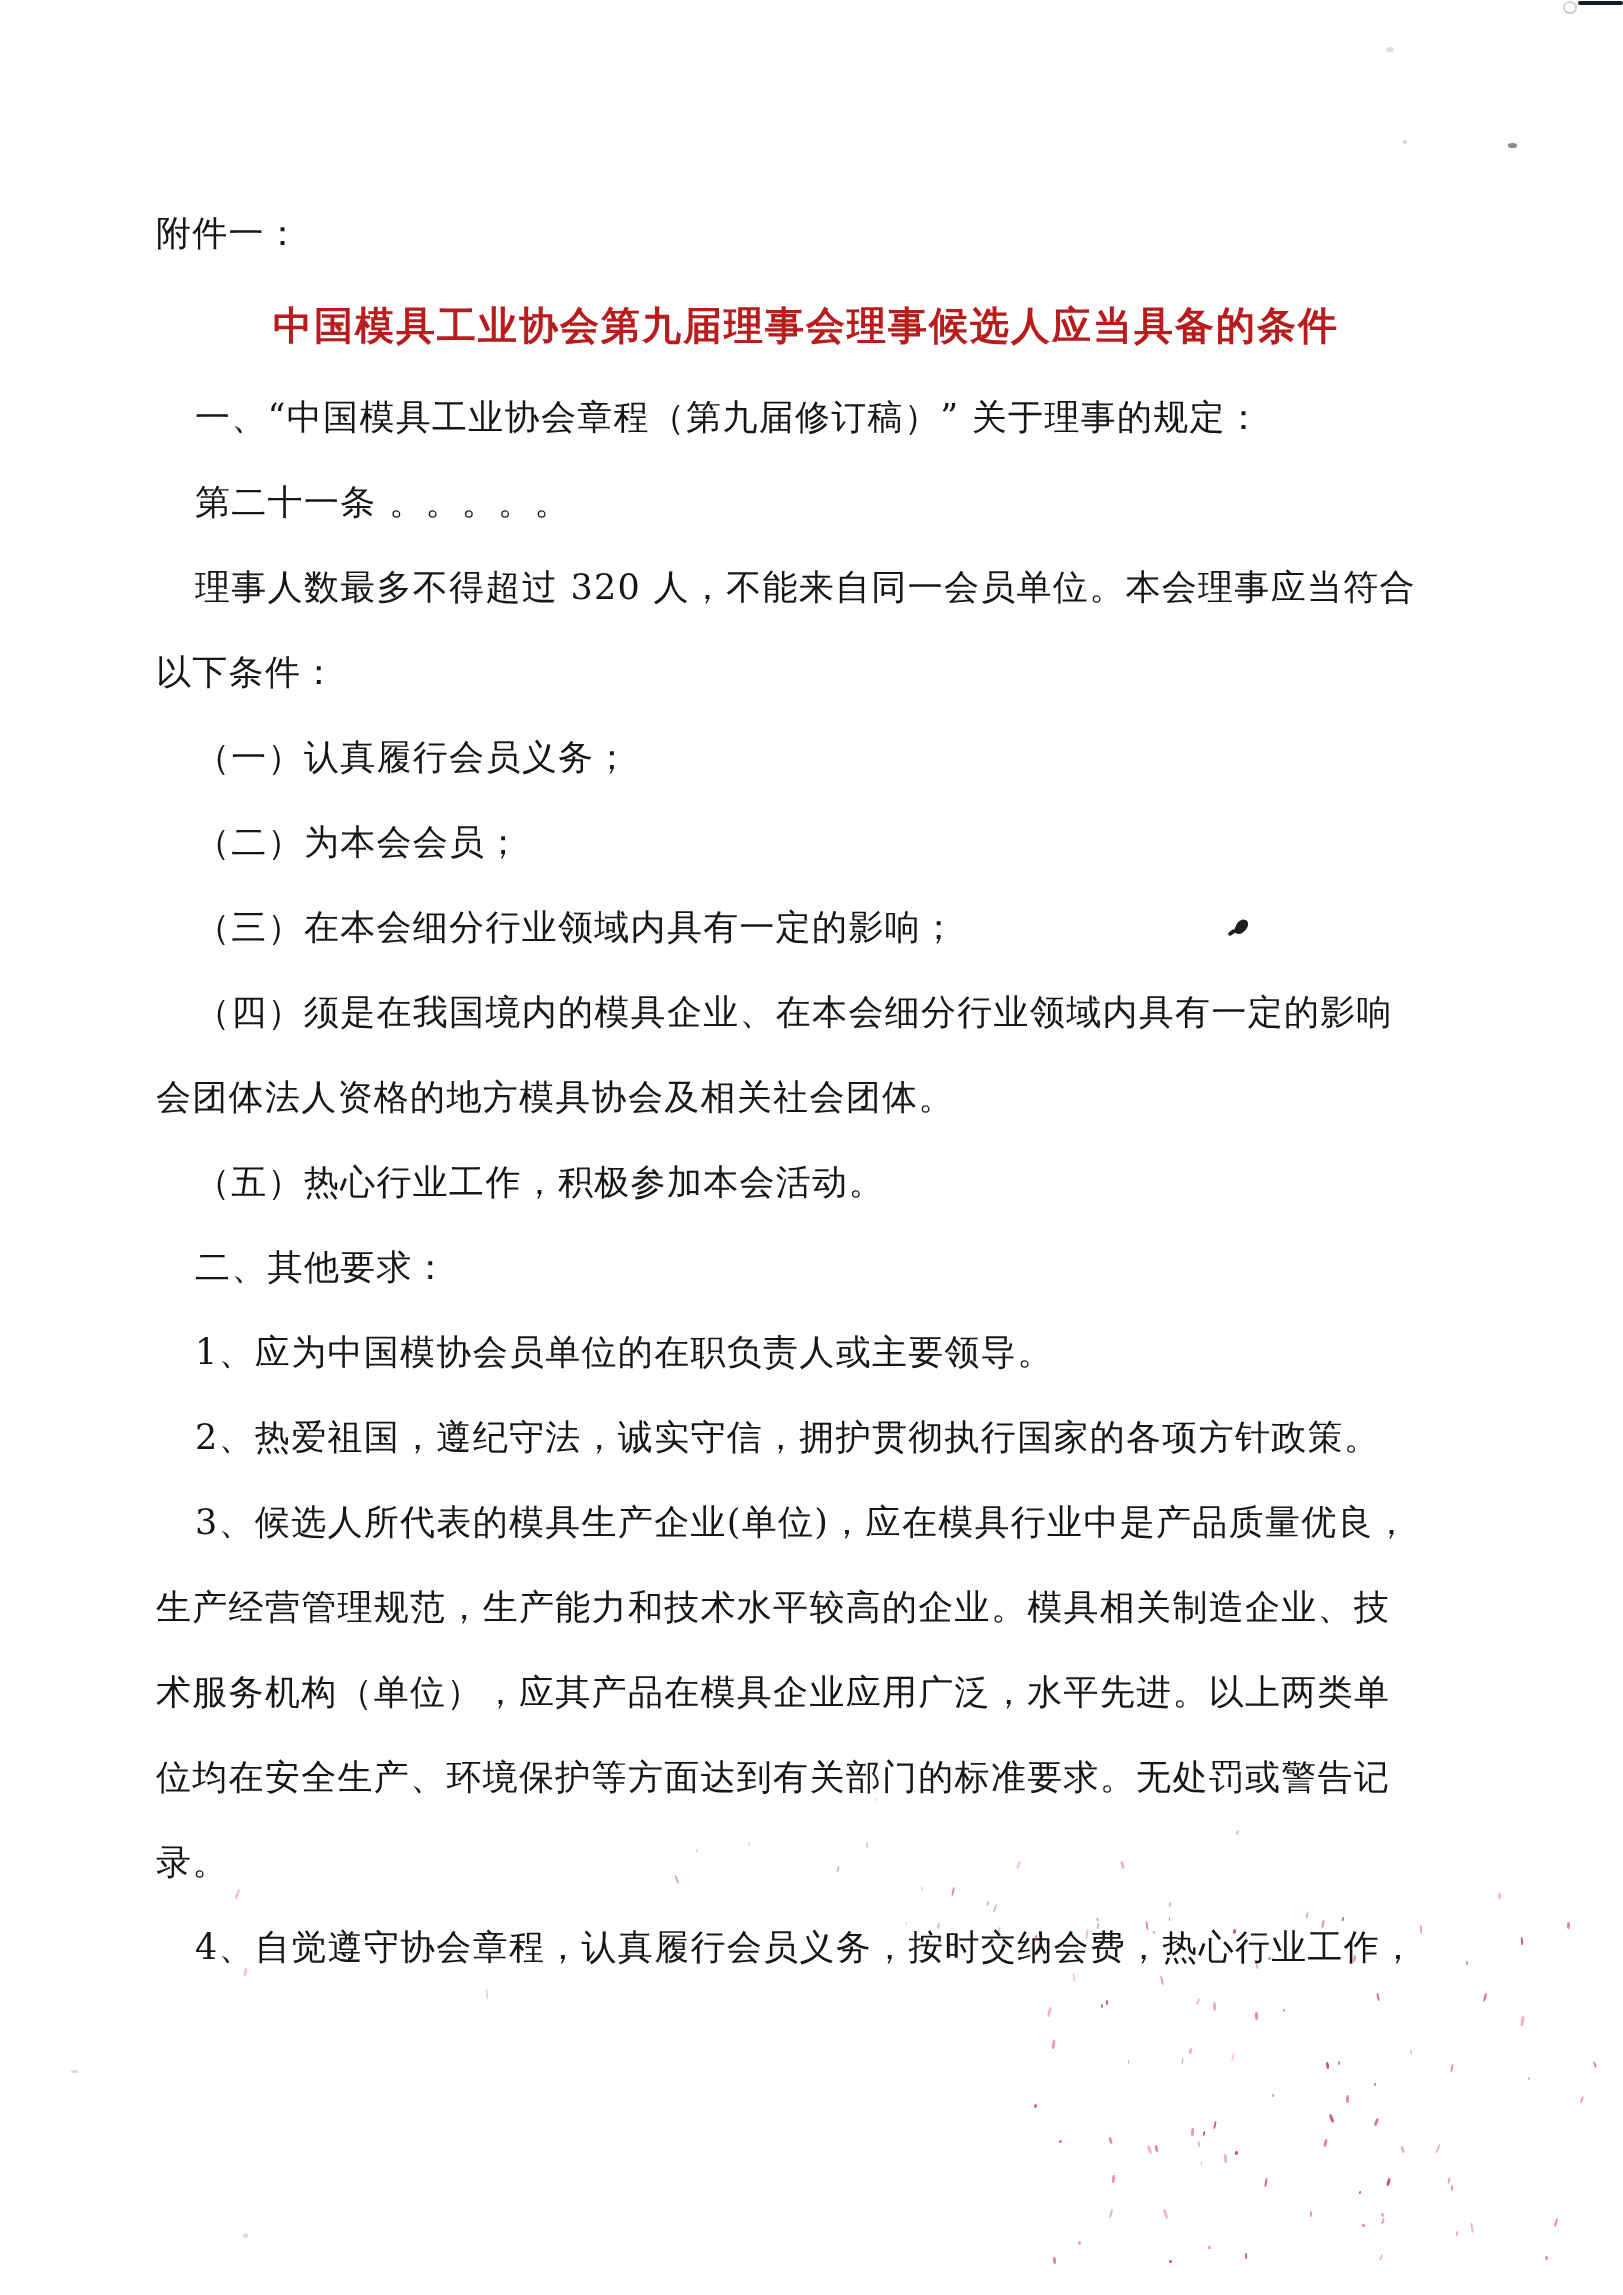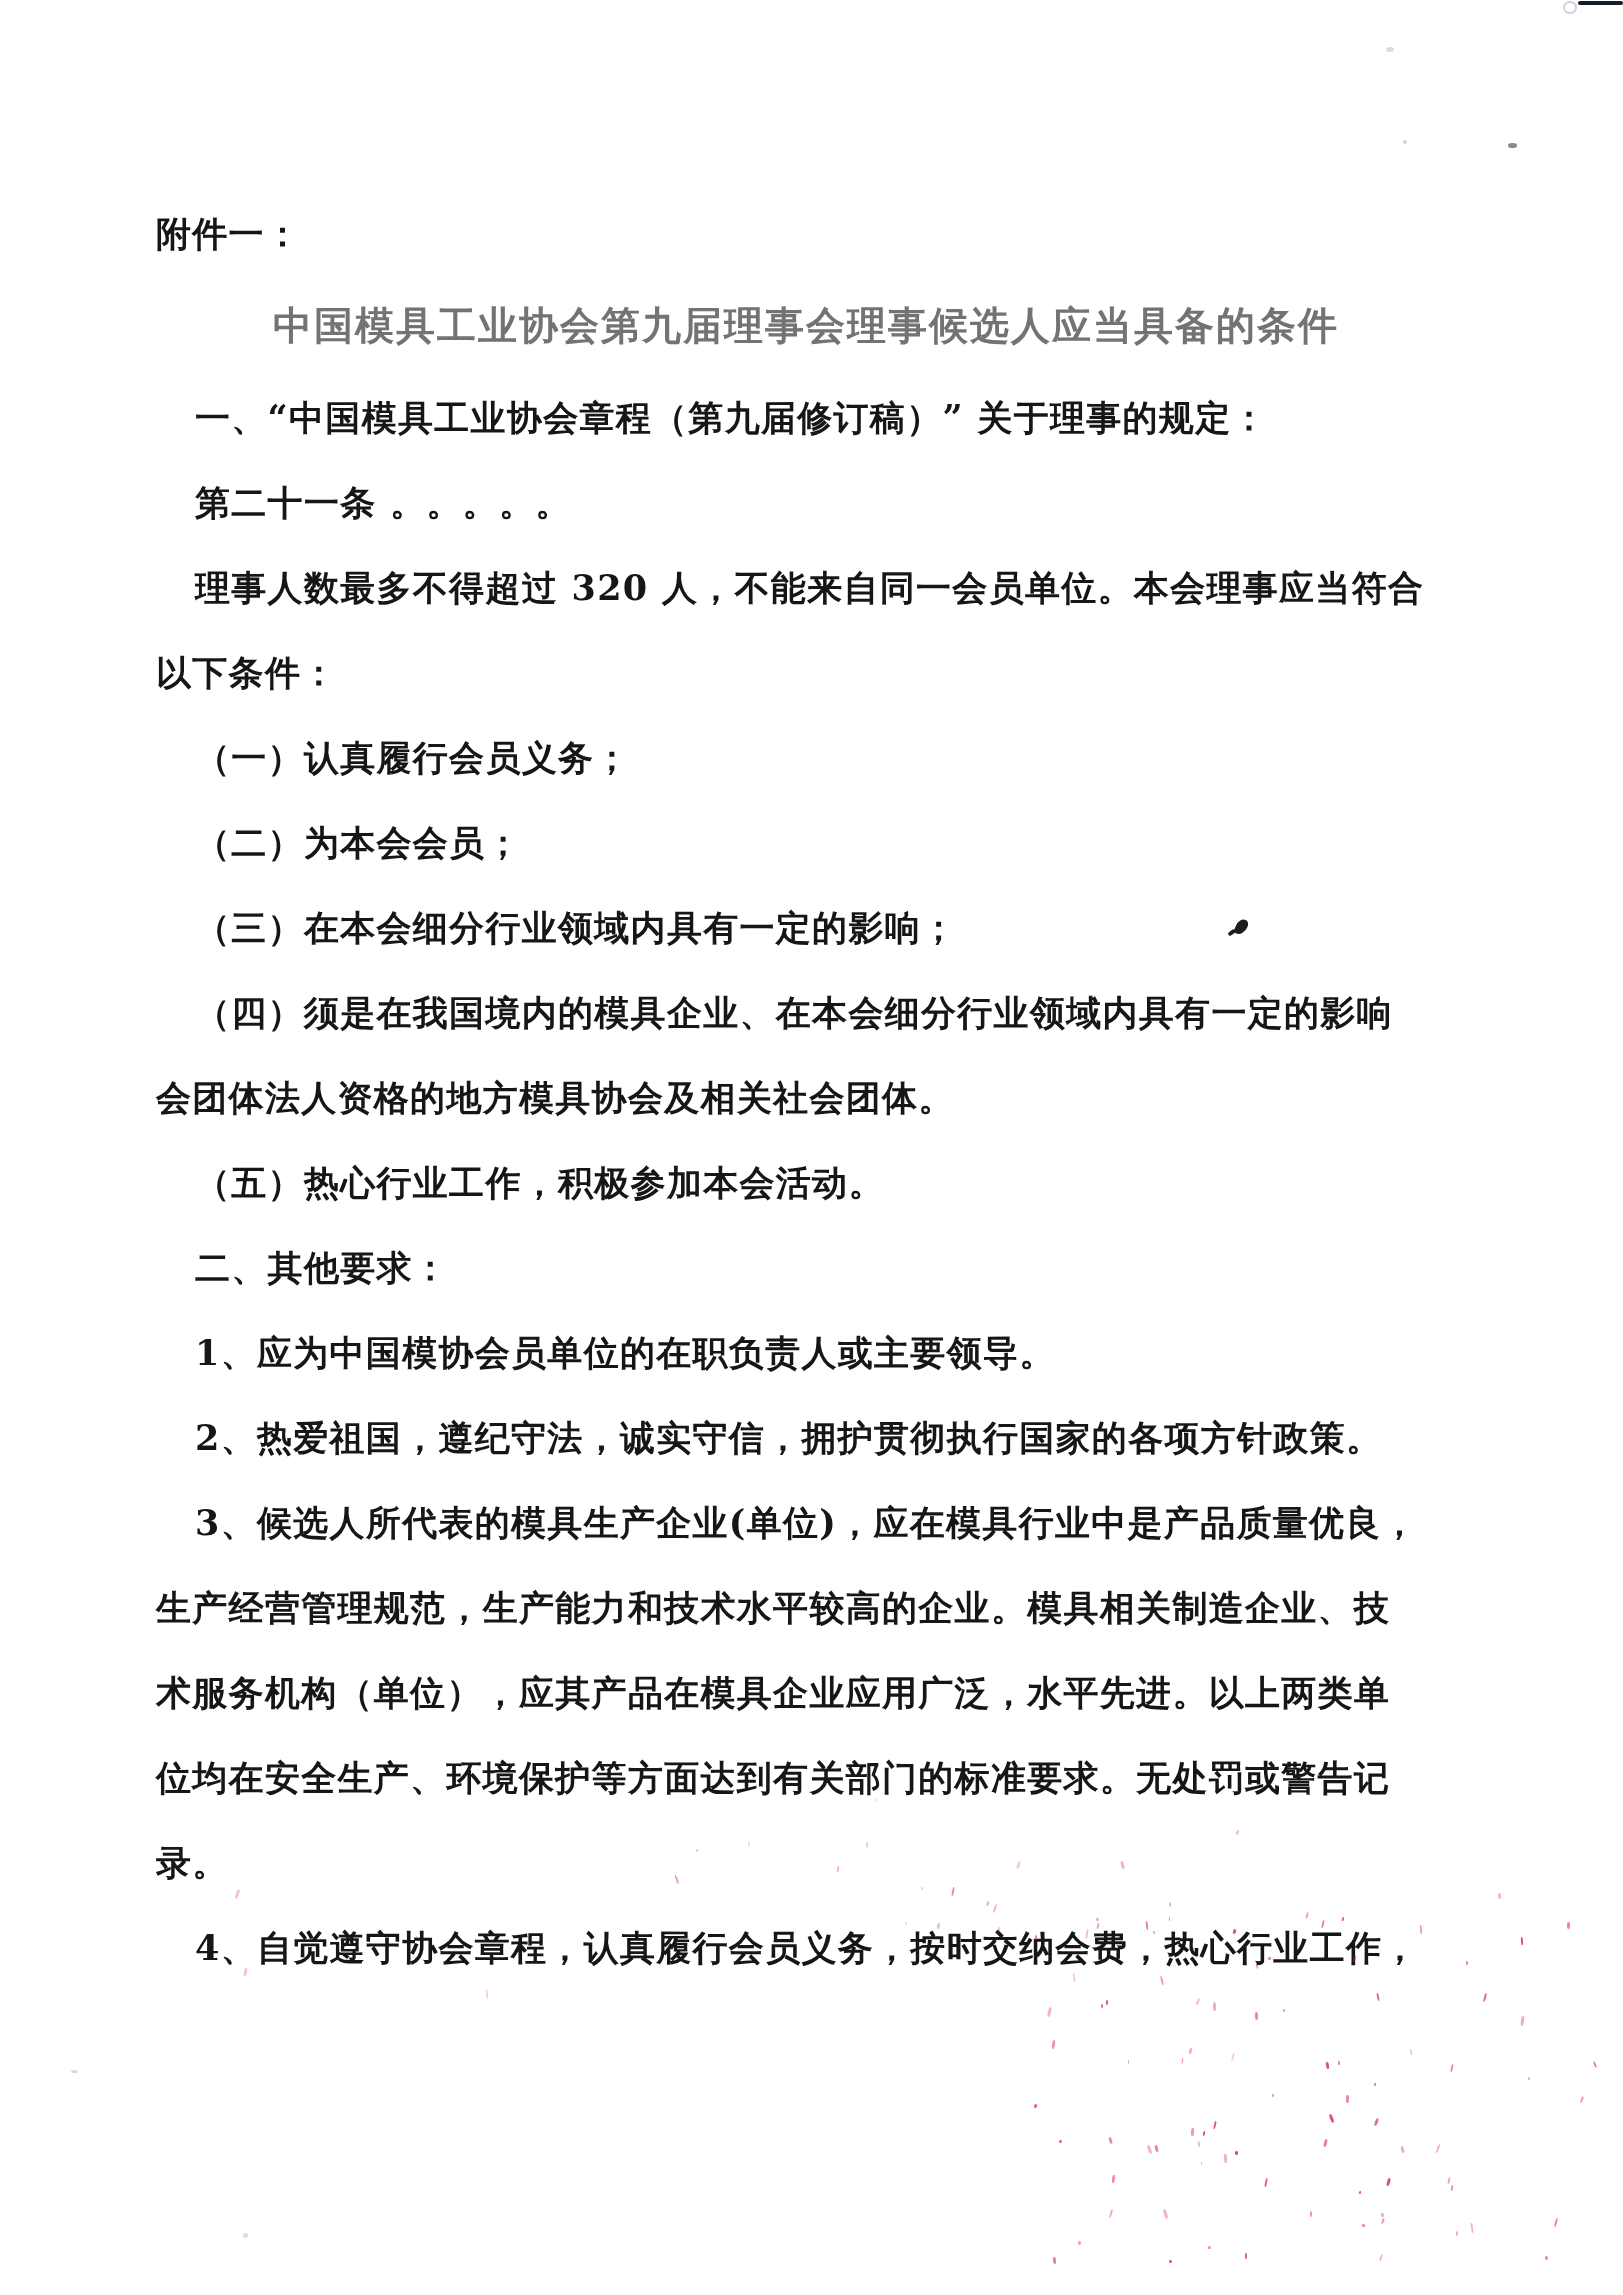--- a/index.html
+++ b/index.html
@@ -15,32 +15,32 @@
     position:absolute;
     left:156px; right:167px; top:191px;
   }
   .line{
     margin:0;
     font-size:35px;
     line-height:85px;
     height:85px;
     letter-spacing:1.3px;
     white-space:nowrap;
-    font-weight:700;
+    font-weight:400;
   }
   .indent{ text-indent:39px; }
   .title{
     margin:0;
     font-size:39px;
     font-weight:bold;
     text-align:center;
     line-height:99px;
     height:99px;
     letter-spacing:2px;
-    color:#737373;
+    color:#b91c1c;
     white-space:nowrap;
   }
   
   .corner-line{
     position:absolute; top:1.3px; right:0;
     width:45px; height:3.9px;
     background:#141b2e;
     border-radius:2px;
   }
   .corner-curl{

